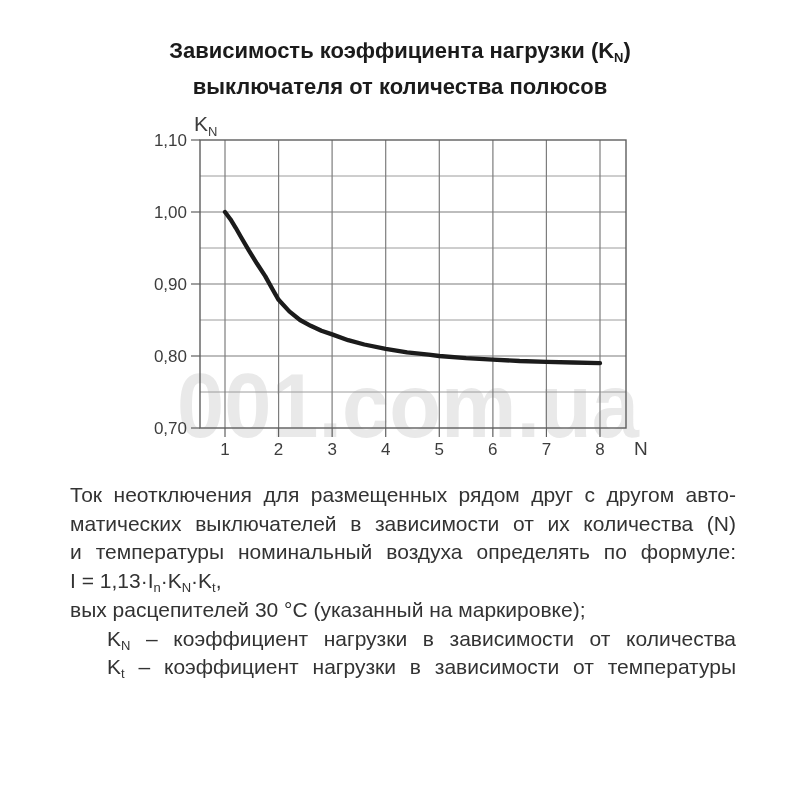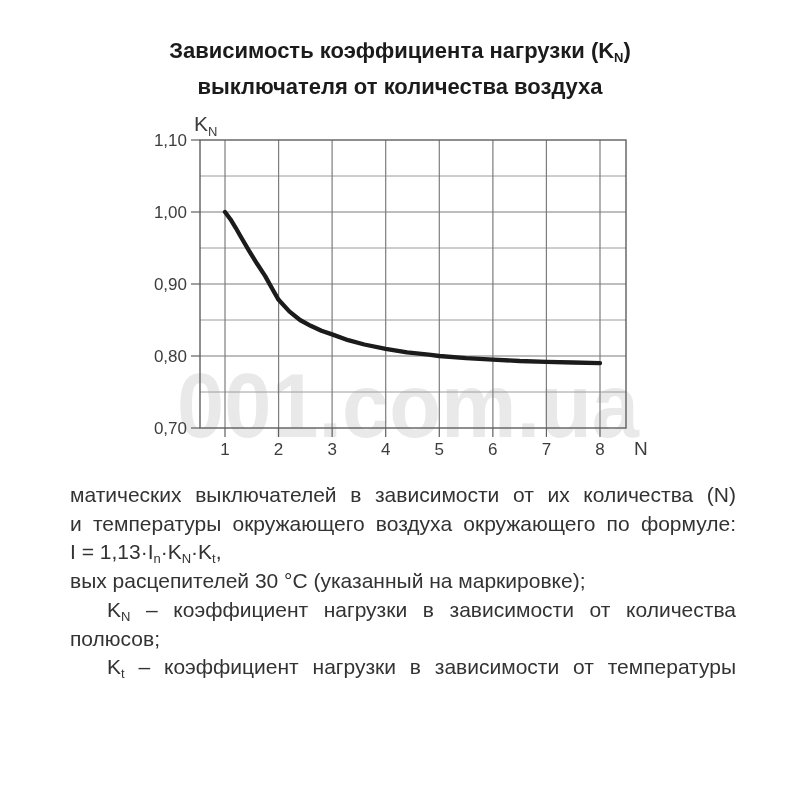--- a/index.html
+++ b/index.html
@@ -31,21 +31,21 @@
   .text-line.j { text-align: justify; text-align-last: justify; }
   .text-line.ind { padding-left: 37px; }
   .body-text sub { font-size: 13px; vertical-align: -4px; line-height: 0; }
 </style>
 </head>
 <body>
 
 <div class="page">
   <header class="chart-title">
       <div class="title-line">Зависимость коэффициента нагрузки (K<sub>N</sub>)</div>
-      <div class="title-line">выключателя от количества воздуха</div>
+      <div class="title-line">выключателя от количества полюсов</div>
     </header>
   <figure class="chart-figure" style="margin:0">
     <svg width="800" height="475" viewBox="0 0 800 475">
         <text x="177" y="437" font-size="90" font-weight="bold" fill="#e9e9e9" textLength="462" lengthAdjust="spacingAndGlyphs">001.com.ua</text>
         <line x1="200" x2="626" y1="392.0" y2="392.0" stroke="#9c9c9c" stroke-width="1"></line>
         <line x1="200" x2="626" y1="356.0" y2="356.0" stroke="#7d7d7d" stroke-width="1.2"></line>
         <line x1="200" x2="626" y1="320.0" y2="320.0" stroke="#9c9c9c" stroke-width="1"></line>
         <line x1="200" x2="626" y1="284.0" y2="284.0" stroke="#7d7d7d" stroke-width="1.2"></line>
         <line x1="200" x2="626" y1="248.0" y2="248.0" stroke="#9c9c9c" stroke-width="1"></line>
         <line x1="200" x2="626" y1="212.0" y2="212.0" stroke="#7d7d7d" stroke-width="1.2"></line>
@@ -84,21 +84,21 @@
         <line x1="546.4285714285714" x2="546.4285714285714" y1="428" y2="437" stroke="#5f5f5f" stroke-width="1.2"></line>
         <text x="546.4285714285714" y="455" text-anchor="middle" font-size="17" fill="#3d3d3d">7</text>
         <line x1="600" x2="600" y1="428" y2="437" stroke="#5f5f5f" stroke-width="1.2"></line>
         <text x="600" y="455" text-anchor="middle" font-size="17" fill="#3d3d3d">8</text>
         <text x="194" y="131" font-size="21" fill="#3d3d3d"><tspan>K</tspan><tspan font-size="13" dy="5">N</tspan></text>
         <text x="634" y="455" font-size="19" fill="#3d3d3d">N</text>
         <path d="M225.0 212.0 L230.4 219.2 L235.7 227.8 L241.1 237.2 L249.1 250.9 L257.1 263.8 L265.2 276.1 L273.2 290.5 L278.6 299.8 L289.3 311.4 L300.0 320.0 L310.7 325.8 L321.4 330.8 L332.1 334.4 L348.2 340.2 L364.3 344.5 L385.7 348.8 L407.1 352.4 L428.6 354.6 L439.3 356.0 L466.1 358.2 L492.9 359.6 L519.6 361.0 L546.4 361.8 L573.2 362.5 L600.0 363.2" fill="none" stroke="#1b1b1b" stroke-width="4.3" stroke-linecap="round" stroke-linejoin="round"></path>
       </svg>
   </figure>
   <section class="body-text">
+      <div class="text-line j">Ток неотключения для размещенных рядом друг с другом авто-</div>
       <div class="text-line j">матических выключателей в зависимости от их количества (N)</div>
-      <div class="text-line j">и температуры окружающего воздуха окружающего по формуле:</div>
+      <div class="text-line j">и температуры номинальный воздуха определять по формуле:</div>
       <div class="text-line">I = 1,13·I<sub>n</sub>·K<sub>N</sub>·K<sub>t</sub>,</div>
       <div class="text-line">вых расцепителей 30 °С (указанный на маркировке);</div>
       <div class="text-line j ind">K<sub>N</sub> – коэффициент нагрузки в зависимости от количества</div>
-      <div class="text-line">полюсов;</div>
       <div class="text-line j ind">K<sub>t</sub> – коэффициент нагрузки в зависимости от температуры</div>
     </section>
 </div>
 
 </body></html>

